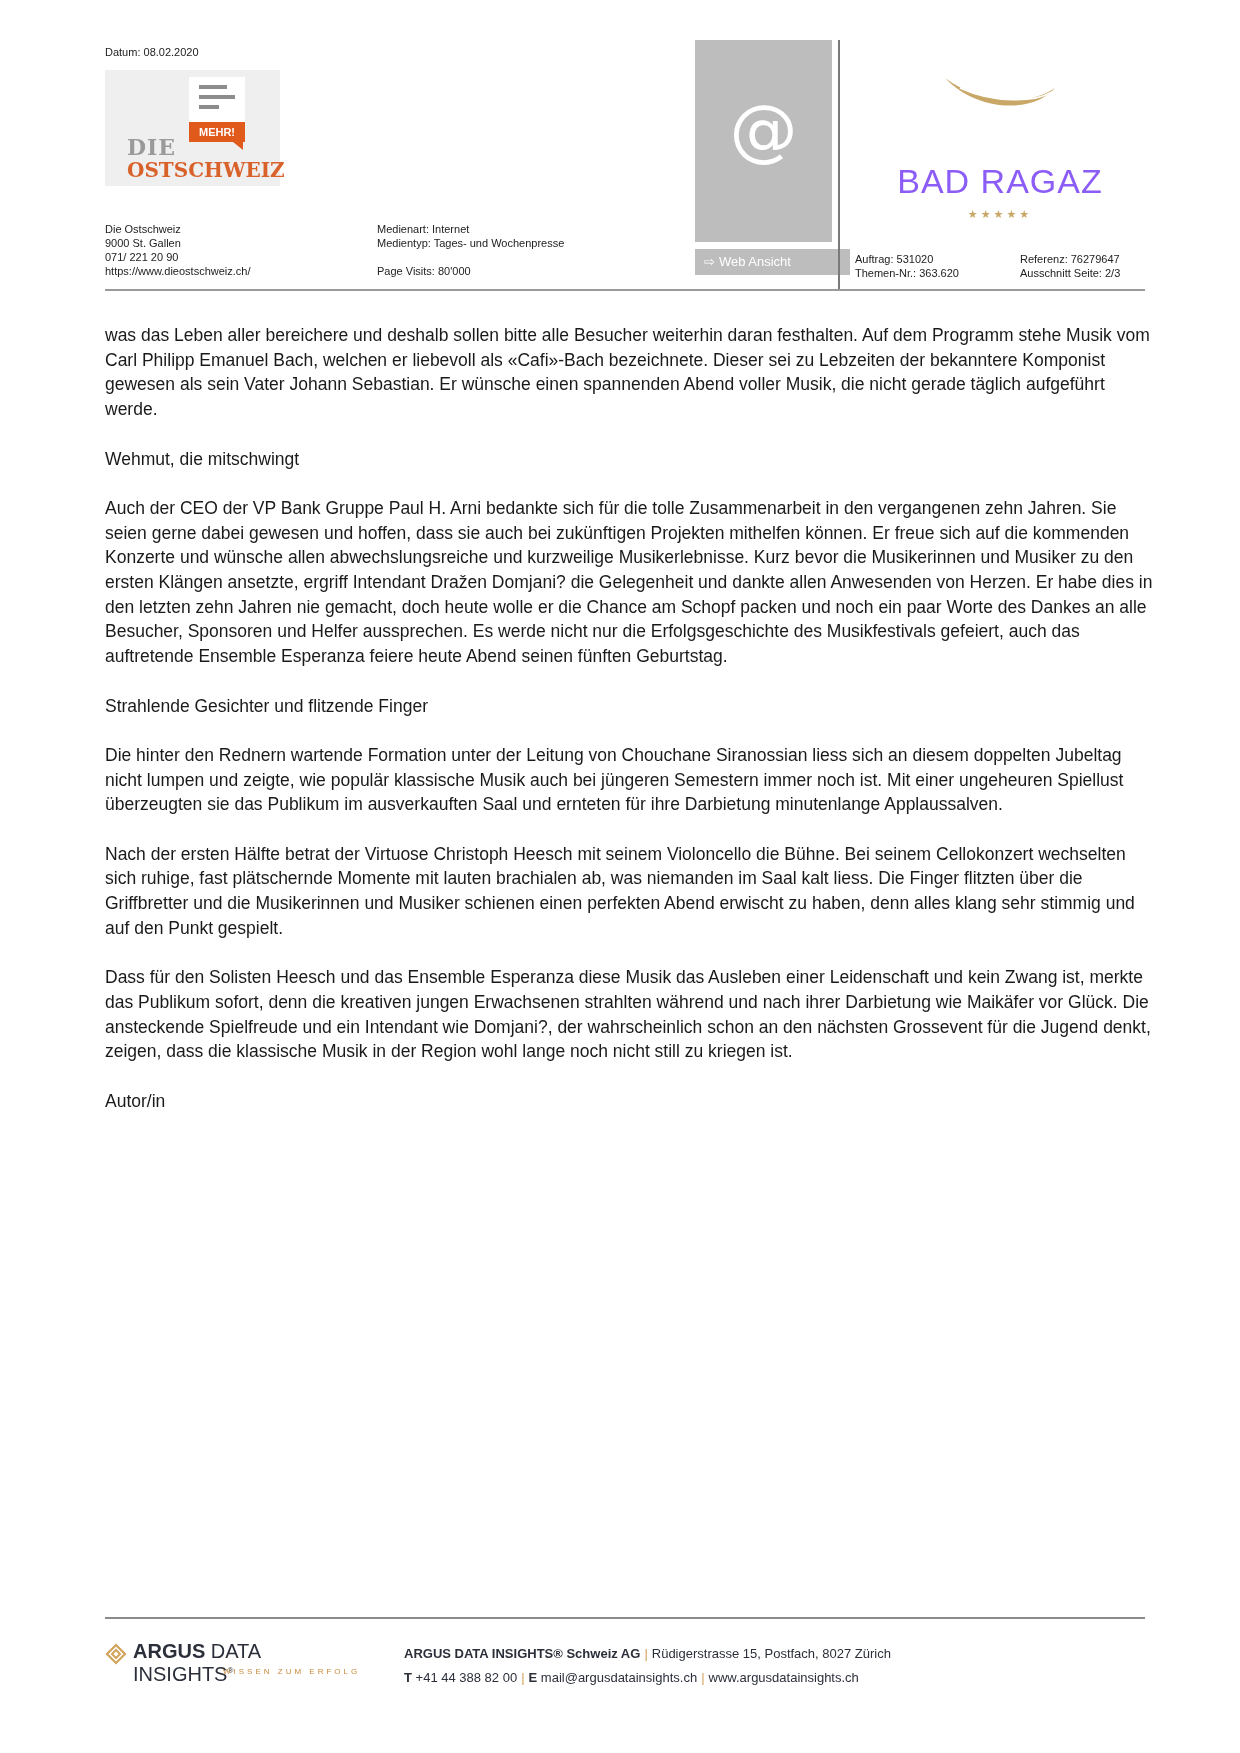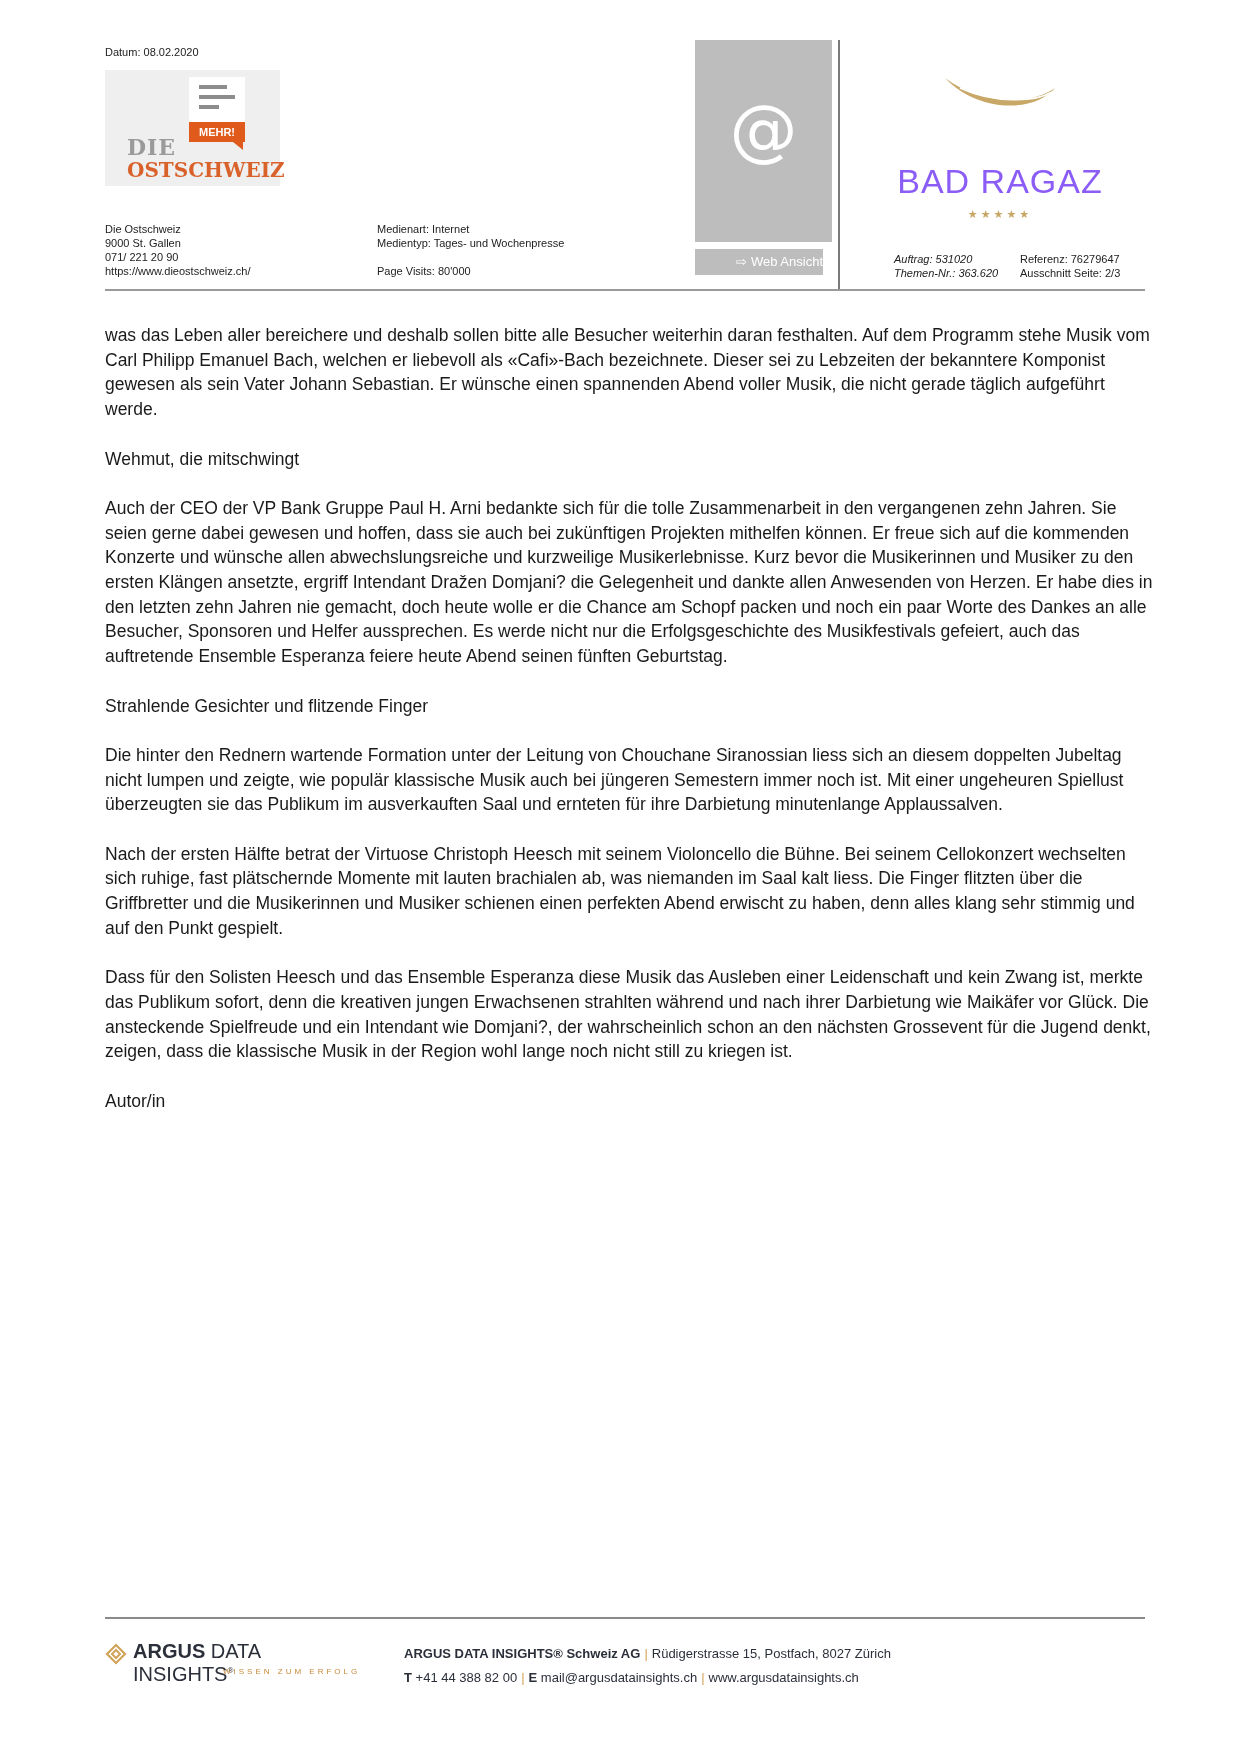--- a/index.html
+++ b/index.html
@@ -21,36 +21,36 @@
                    font-weight:bold; font-size:22px; color:#9a9a9a; letter-spacing:1px; }
   #src-logo .ost { position:absolute; left:22px; top:88px; font-family:"DejaVu Serif", serif;
                    font-weight:bold; font-size:20px; color:#d9612a; letter-spacing:0px; }
 
   #src-info { left:105px; top:222px; }
   #media-info { left:377px; top:222px; }
 
   #web-box { left:695px; top:40px; width:137px; height:202px; background:#bdbdbd; }
   #web-box .at { position:absolute; left:0; right:0; top:50px; text-align:center;
                  font-family:"DejaVu Sans", sans-serif; font-size:68px; color:#fff; }
-  #web-btn { left:695px; top:249px; width:128px; height:26px; background:#bdbdbd; color:#fff;
-             font-size:13px; line-height:26px;text-align:right; }
+  #web-btn { left:695px; top:249px; width:155px; height:26px; background:#bdbdbd; color:#fff;
+             font-size:13px; line-height:26px; }
   #web-btn .ico { display:inline-block; margin-left:9px; margin-right:4px; }
 
   #vsep { left:838px; top:40px; width:2px; height:250px; background:#7a7a7a; }
 
   #client-logo { left:845px; top:70px; width:310px; height:160px; }
   #client-logo .swoosh { position:absolute; left:95px; top:4px; }
   #client-logo .l1 { position:absolute; left:0; right:0; top:55px; text-align:center; font-size:34px;
                      color:#55565a; letter-spacing:1px; }
   #client-logo .l2 { position:absolute; left:0; right:0; top:92px; text-align:center; font-size:34px;
                      color:#8b5cf6; letter-spacing:1px; }
   #client-logo .stars { position:absolute; left:0; right:0; top:138px; text-align:center; font-size:11px;
                         color:#c9a867; letter-spacing:3px; }
 
-  #order-a { left:894px; top:252px;font-style:italic; }
+  #order-a { left:855px; top:252px; }
   #order-b { left:1008px; top:252px;margin-left:12px; }
 
   #hsep { left:105px; top:289px; width:1040px; height:2px; background:#9a9a9a; }
 
   
   #article { left:105px; top:323px; width:1050px; font-size:17.5px; line-height:24.7px; color:#1a1a1a; }
   #article p { margin:0 0 24.7px 0; }
 
   
   #fsep { left:105px; top:1617px; width:1040px; height:2px; background:#8a8a8a; }

